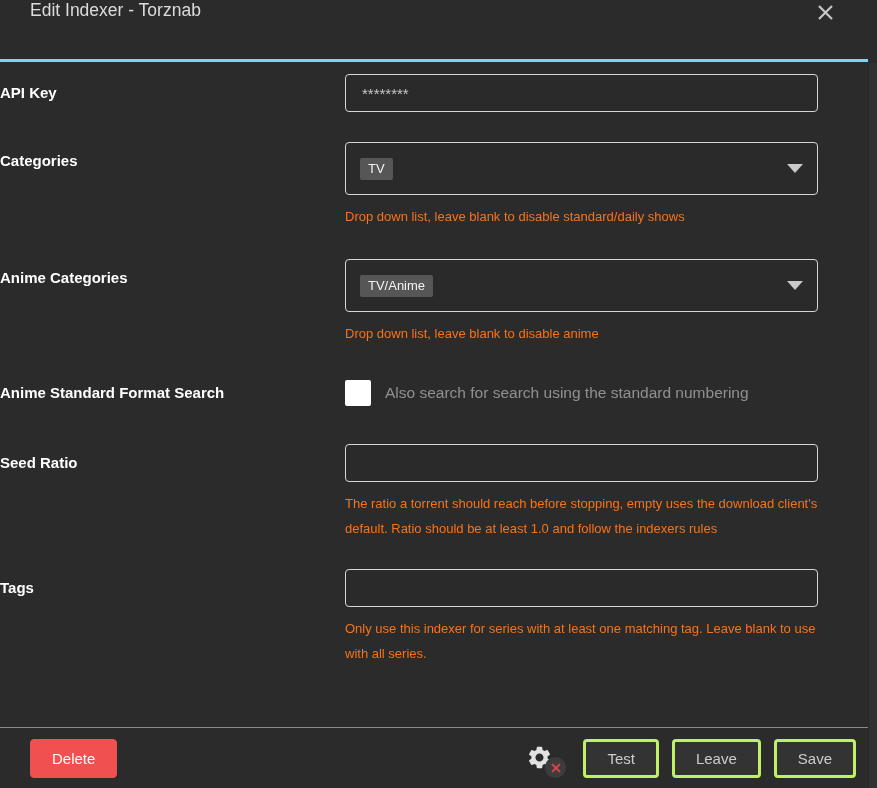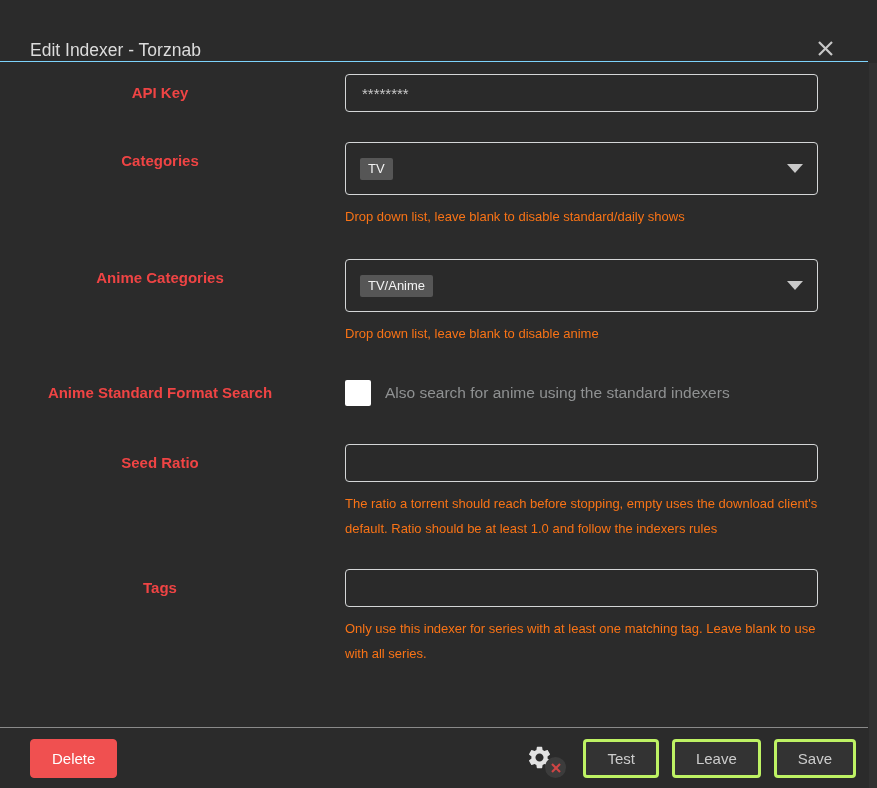--- a/index.html
+++ b/index.html
@@ -27,24 +27,24 @@
     right: 0;
     width: 8px;
     bottom: 0;
     background: #313131;
   }
   
   .modal-header {
     height: 62px;
     flex: 0 0 62px;
     display: flex;
-    align-items: flex-end;
+    align-items: flex-start;
     padding: 0 30px;
     box-sizing: border-box;
-    border-bottom: 1px solid #7dd3fc;
+    border-bottom: 3px solid #7dd3fc;
     margin-right: 9px;
   }
   .modal-title {
     font-size: 17.5px;
     font-weight: 400;
     color: #dcdcdc;
     margin: 0;
     flex: 1;
   }
   .close-button {
@@ -64,24 +64,24 @@
   }
   .form-row {
     display: flex;
     align-items: flex-start;
   }
   .form-label {
     flex: 0 0 345px;
     width: 345px;
     box-sizing: border-box;
     padding-right: 25px;
-    text-align: center;
+    text-align: left;
     font-size: 15px;
     font-weight: bold;
-    color: #ef4444;
+    color: #ffffff;
     line-height: 38px;
   }
   .form-control {
     width: 473px;
     flex: 0 0 473px;
   }
   .text-input {
     width: 100%;
     height: 38px;
     box-sizing: border-box;
@@ -248,21 +248,21 @@
           <span class="select-caret"></span>
         </div>
         <div class="help-text">Drop down list, leave blank to disable anime</div>
       </div>
     </div>
 
     <div class="form-row checkbox-row mb38">
       <div class="form-label">Anime Standard Format Search</div>
       <div class="form-control checkbox-control">
         <div class="checkbox"></div>
-        <div class="checkbox-help">Also search for anime using the standard indexers</div>
+        <div class="checkbox-help">Also search for search using the standard numbering</div>
       </div>
     </div>
 
     <div class="form-row mb28">
       <div class="form-label">Seed Ratio</div>
       <div class="form-control">
         <input class="text-input" type="text" value="" style="">
         <div class="help-text">The ratio a torrent should reach before stopping, empty uses the download client's default. Ratio should be at least 1.0 and follow the indexers rules</div>
       </div>
     </div>

